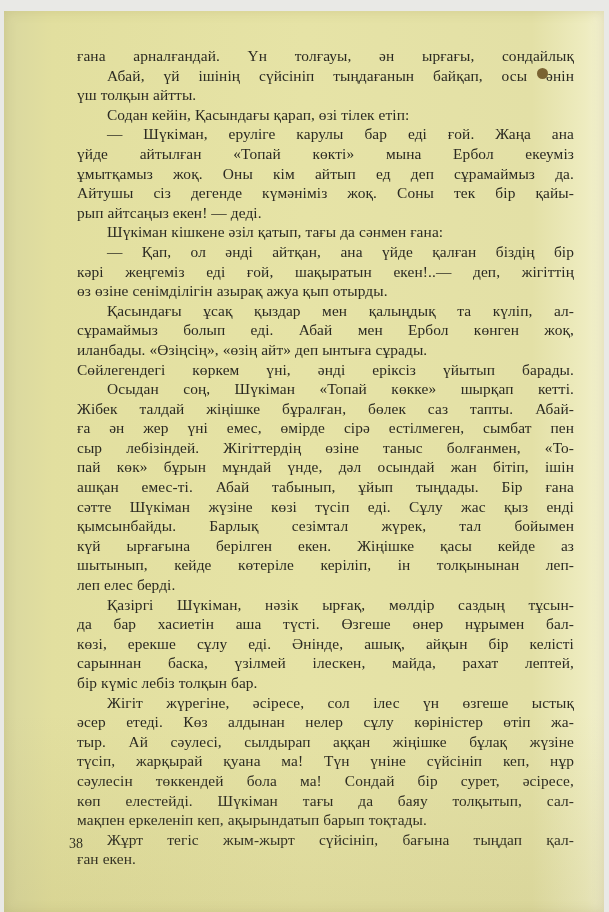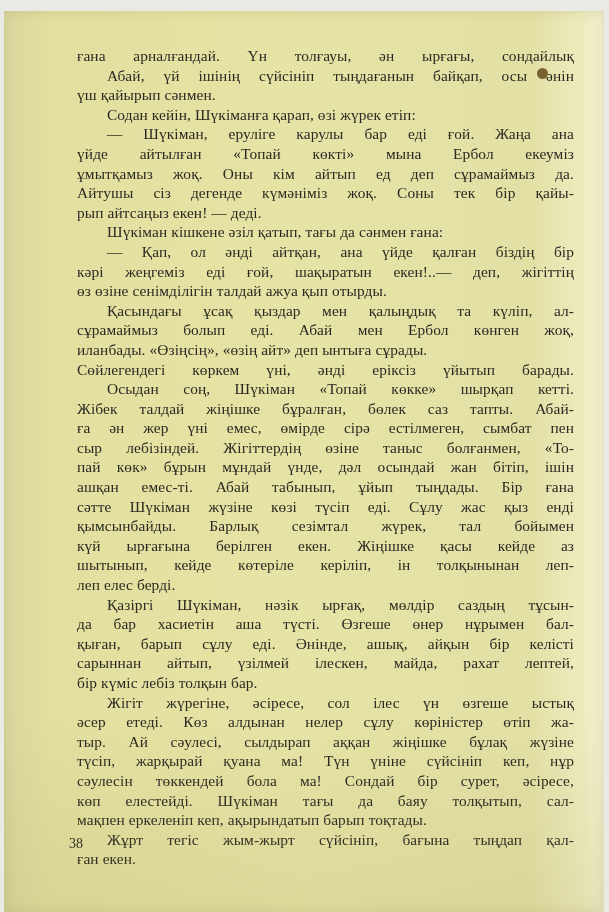--- a/index.html
+++ b/index.html
@@ -38,50 +38,50 @@
     font-size:14px; color:#2b2a22;
   }
 </style>
 </head>
 <body>
 
 <div class="page">
   <div class="text" id="text-block">
       <span class="line">ғана арналғандай. Үн толғауы, ән ырғағы, сондайлық</span>
       <span class="line indent">Абай, үй ішінің сүйсініп тыңдағанын байқап, осы әнін</span>
-      <span class="line last">үш қайырып сәнмен.</span>
-      <span class="line indent last">Содан кейін, Шүкіманға қарап, өзі жүрек етіп:</span>
+      <span class="line last">үш толқын айтты.</span>
+      <span class="line indent last">Содан кейін, Қасындағы қарап, өзі тілек етіп:</span>
       <span class="line indent">— Шүкіман, еруліге карулы бар еді ғой. Жаңа ана</span>
       <span class="line">үйде айтылған «Топай көкті» мына Ербол екеуміз</span>
       <span class="line">ұмытқамыз жоқ. Оны кім айтып ед деп сұрамаймыз да.</span>
       <span class="line">Айтушы сіз дегенде күмәніміз жоқ. Соны тек бір қайы-</span>
       <span class="line last">рып айтсаңыз екен! — деді.</span>
       <span class="line indent last">Шүкіман кішкене әзіл қатып, тағы да сәнмен ғана:</span>
       <span class="line indent">— Қап, ол әнді айтқан, ана үйде қалған біздің бір</span>
       <span class="line">кәрі жеңгеміз еді ғой, шақыратын екен!..— деп, жігіттің</span>
-      <span class="line last">өз өзіне сенімділігін талдай ажуа қып отырды.</span>
+      <span class="line last">өз өзіне сенімділігін азырақ ажуа қып отырды.</span>
       <span class="line indent">Қасындағы ұсақ қыздар мен қалыңдық та күліп, ал-</span>
       <span class="line">сұрамаймыз болып еді. Абай мен Ербол көнген жоқ,</span>
       <span class="line last">иланбады. «Өзіңсің», «өзің айт» деп ынтыға сұрады.</span>
       <span class="line">Сөйлегендегі көркем үні, әнді еріксіз үйытып барады.</span>
       <span class="line indent">Осыдан соң, Шүкіман «Топай көкке» шырқап кетті.</span>
       <span class="line">Жібек талдай жіңішке бұралған, бөлек саз тапты. Абай-</span>
       <span class="line">ға ән жер үні емес, өмірде сірә естілмеген, сымбат пен</span>
       <span class="line">сыр лебізіндей. Жігіттердің өзіне таныс болғанмен, «То-</span>
       <span class="line">пай көк» бұрын мұндай үнде, дәл осындай жан бітіп, ішін</span>
       <span class="line">ашқан емес-ті. Абай табынып, ұйып тыңдады. Бір ғана</span>
       <span class="line">сәтте Шүкіман жүзіне көзі түсіп еді. Сұлу жас қыз енді</span>
       <span class="line">қымсынбайды. Барлық сезімтал жүрек, тал бойымен</span>
       <span class="line">күй ырғағына берілген екен. Жіңішке қасы кейде аз</span>
       <span class="line">шытынып, кейде көтеріле керіліп, ін толқынынан леп-</span>
       <span class="line last">леп елес берді.</span>
       <span class="line indent">Қазіргі Шүкіман, нәзік ырғақ, мөлдір саздың тұсын-</span>
       <span class="line">да бар хасиетін аша түсті. Өзгеше өнер нұрымен бал-</span>
-      <span class="line">қыған, барып сұлу еді. Әнінде, ашық, айқын бір келісті</span>
-      <span class="line">сарыннан айтып, үзілмей ілескен, майда, рахат лептей,</span>
+      <span class="line">көзі, ерекше сұлу еді. Әнінде, ашық, айқын бір келісті</span>
+      <span class="line">сарыннан баска, үзілмей ілескен, майда, рахат лептей,</span>
       <span class="line last">бір күміс лебіз толқын бар.</span>
       <span class="line indent">Жігіт жүрегіне, әсіресе, сол ілес үн өзгеше ыстық</span>
       <span class="line">әсер етеді. Көз алдынан нелер сұлу көріністер өтіп жа-</span>
       <span class="line">тыр. Ай сәулесі, сылдырап аққан жіңішке бұлақ жүзіне</span>
       <span class="line">түсіп, жарқырай қуана ма! Түн үніне сүйсініп кеп, нұр</span>
       <span class="line">сәулесін төккендей бола ма! Сондай бір сурет, әсіресе,</span>
       <span class="line">көп елестейді. Шүкіман тағы да баяу толқытып, сал-</span>
       <span class="line last">мақпен еркеленіп кеп, ақырындатып барып тоқтады.</span>
       <span class="line indent">Жұрт тегіс жым-жырт сүйсініп, бағына тыңдап қал-</span>
       <span class="line last">ған екен.</span>

